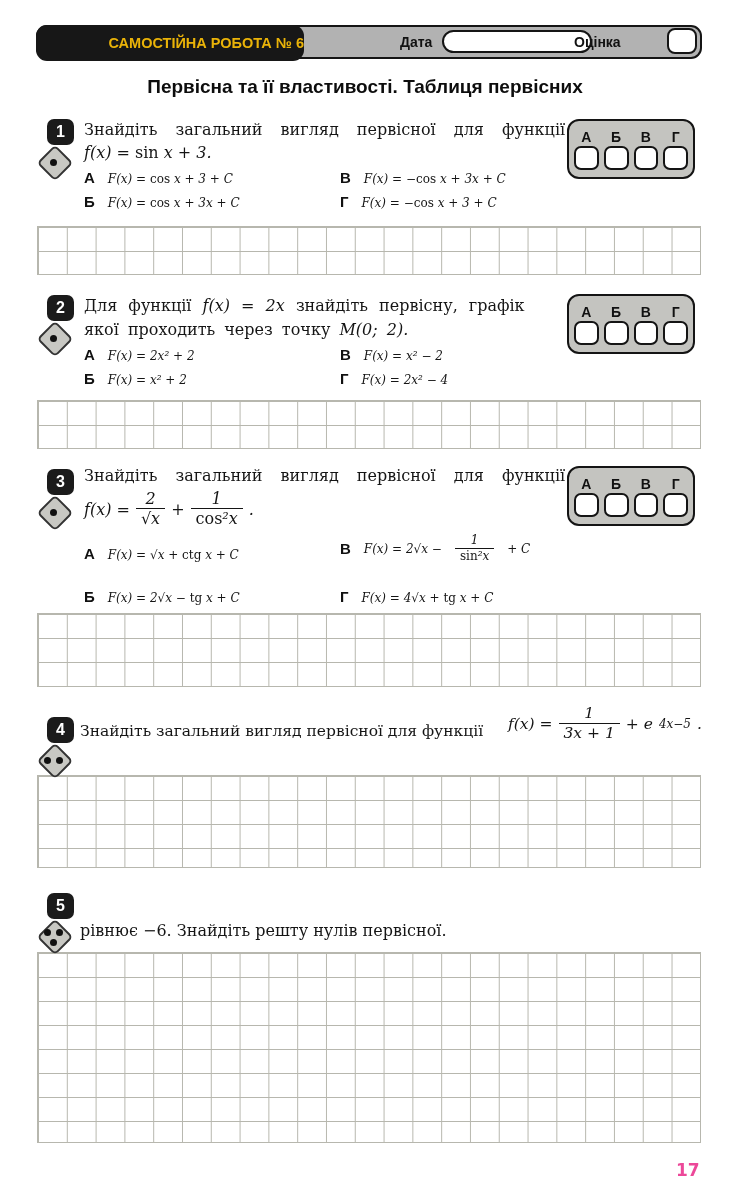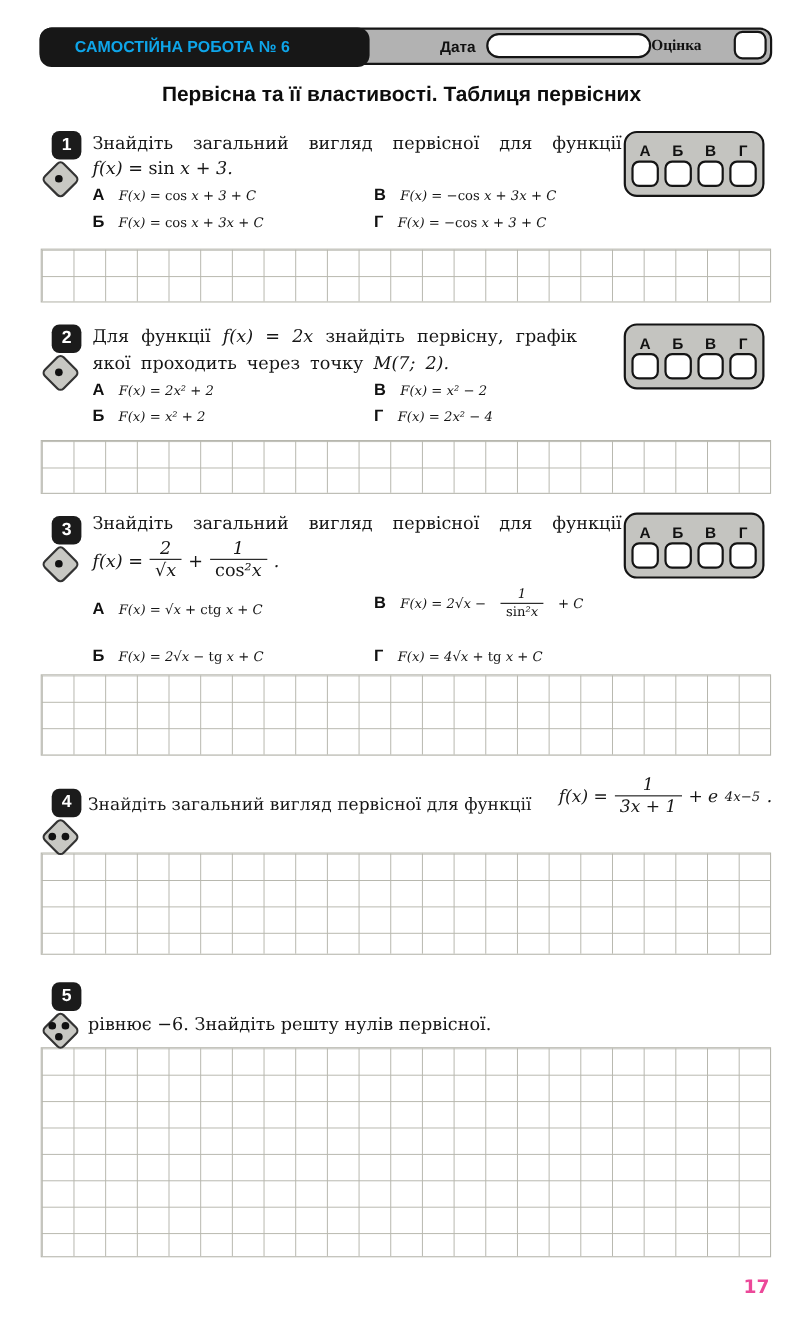--- a/index.html
+++ b/index.html
@@ -2,22 +2,22 @@
 <html><head>
 <meta charset="utf-8">
 <style>
   html,body{margin:0;padding:0;background:#fff;}
   .page{position:relative;width:730px;height:1200px;background:#fff;overflow:hidden;
         font-family:"DejaVu Serif",serif;color:#151515;}
   
   .hdr{position:absolute;left:36px;top:25px;width:666px;height:34px;box-sizing:border-box;
        background:#b2b2b2;border:2.5px solid #151515;border-radius:11px;}
   .hdr-pill{position:absolute;top:-2px;height:36px;background:#171717;border-radius:11px;
-       display:flex;align-items:center;justify-content:flex-start;color:#0ea5e9;
-       font:bold 14.5px "Liberation Sans",sans-serif;white-space:nowrap;padding-left:32px;}
+       display:flex;align-items:center;justify-content:flex-end;color:#eab308;
+       font:bold 14.5px "Liberation Sans",sans-serif;white-space:nowrap;}
   .hdr-pill1{left:-2px;width:268px;}
   .hdr-pill2{left:262px;width:102px;}
   .hdr-label{position:absolute;top:7px;font:bold 14px "Liberation Sans",sans-serif;color:#111;}
   .date-field{position:absolute;left:404px;top:3px;width:150px;height:23px;box-sizing:border-box;
        background:#fff;border:2px solid #151515;border-radius:12px;}
   .grade-field{position:absolute;left:629px;top:1px;width:30px;height:26px;box-sizing:border-box;
        background:#fff;border:2px solid #151515;border-radius:8px;}
   
   .title{position:absolute;left:0;right:0;top:76px;text-align:center;
        font:bold 19px "Liberation Sans",sans-serif;color:#0d0d0d;}
@@ -65,21 +65,21 @@
 <body>
 
 <div class="page">
 
   <div class="hdr">
     <div class="hdr-pill hdr-pill1">
       <span>САМОСТІЙНА РОБОТА № 6</span>
     </div>
     <span class="hdr-label" style="left:362px;">Дата</span>
     <div class="date-field"></div>
-    <span class="hdr-label" style="left:554px;font-family:Liberation Serif, serif;">Оцінка</span>
+    <span class="hdr-label" style="left:536px;">Оцінка</span>
     <div class="grade-field"></div>
   </div>
 
   <div class="title">Первісна та її властивості. Таблиця первісних</div>
 
   <div class="qbadge" style="left:47px;top:119px;">1</div>
   <div class="die" style="left:36px;top:145px;">
     <div class="die-bg"></div>
     <span class="dot" style="left:14px;top:14px;"></span>
   </div>
@@ -122,21 +122,21 @@
     <div class="die-bg"></div>
     <span class="dot" style="left:14px;top:14px;"></span>
   </div>
   <div class="tline ws6" style="left:84px;top:296px;">
     <span>Для функції</span>
     <span class="math">f(x) = 2x</span>
     <span>знайдіть первісну, графік</span>
   </div>
   <div class="tline ws4" style="left:84px;top:320px;">
     <span>якої проходить через точку</span>
-    <span class="math">M(7; 2).</span>
+    <span class="math">M(0; 2).</span>
   </div>
   <div class="opt" style="left:84px;top:346px;">
     <span class="optletter">А</span>
     <span class="math">F(x) = 2x² + 2</span>
   </div>
   <div class="opt" style="left:84px;top:370px;">
     <span class="optletter">Б</span>
     <span class="math">F(x) = x² + 2</span>
   </div>
   <div class="opt" style="left:340px;top:346px;">

